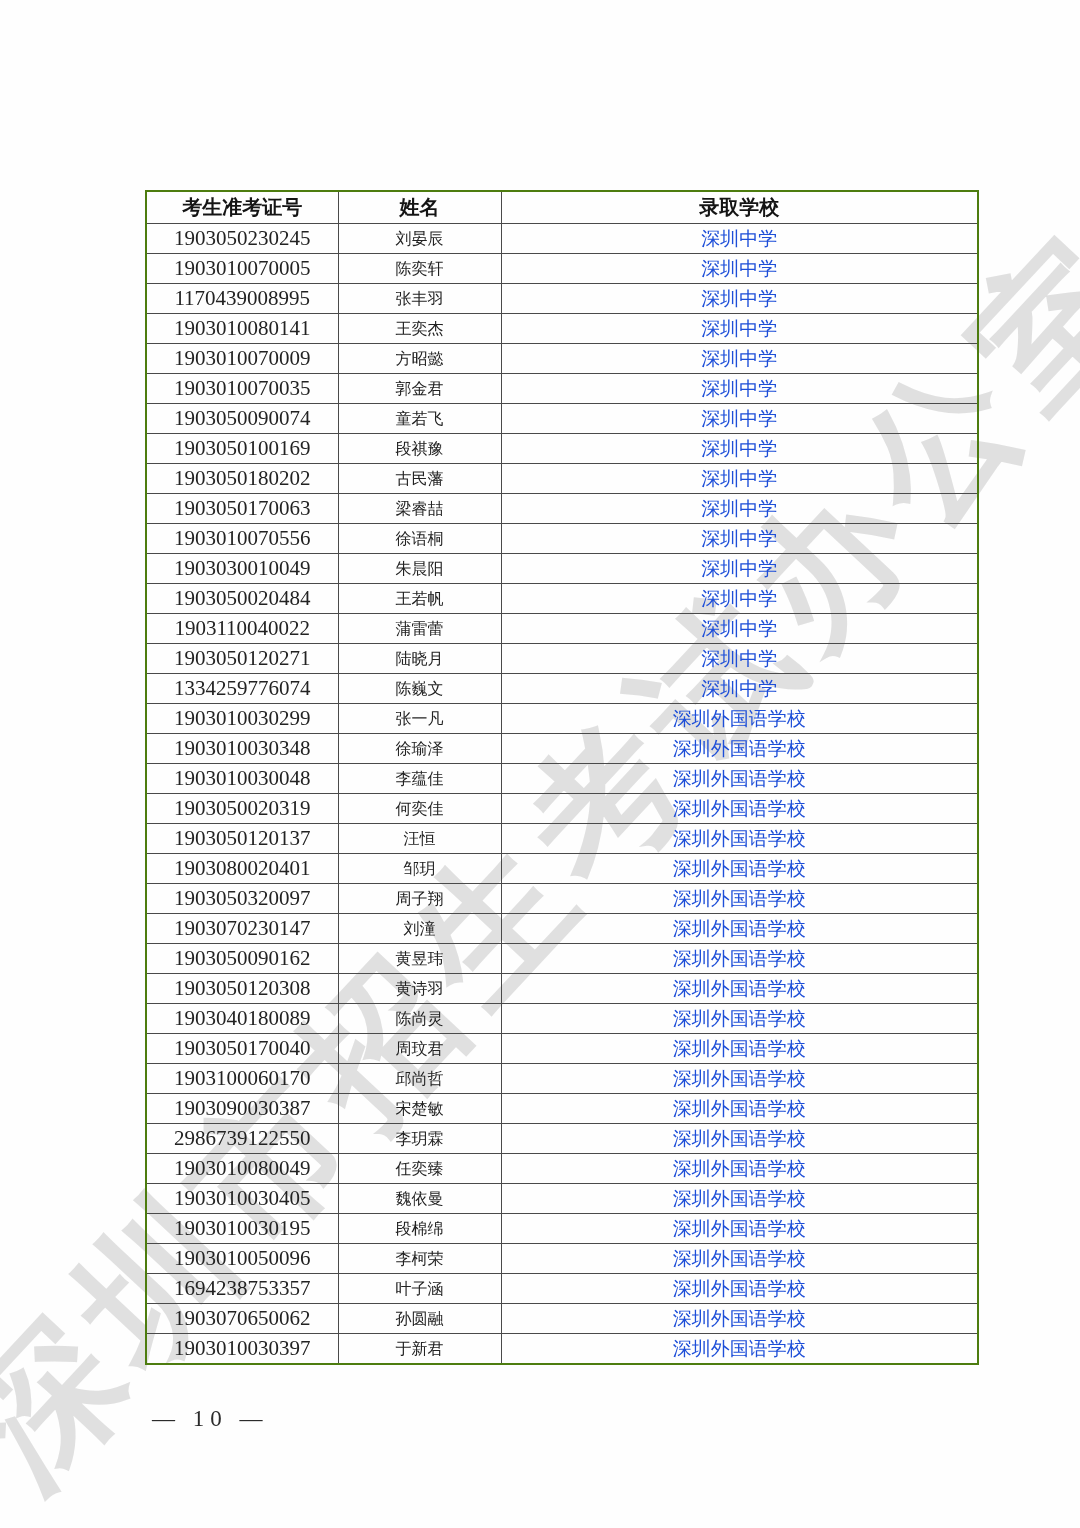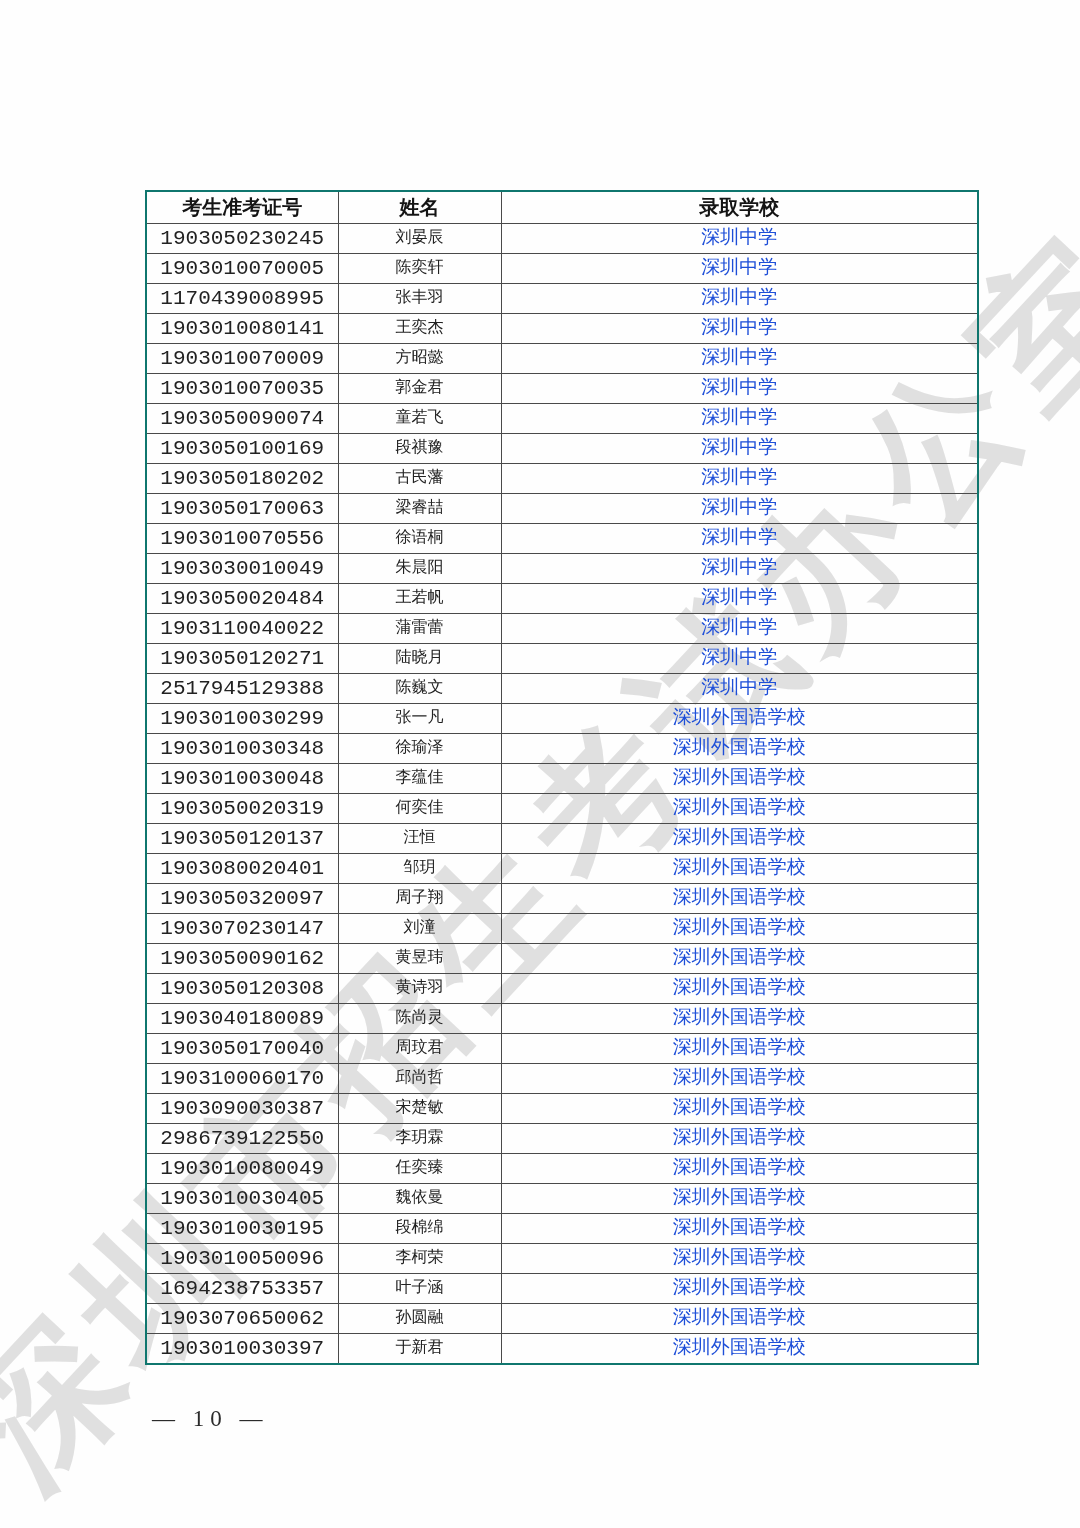--- a/index.html
+++ b/index.html
@@ -47,22 +47,21 @@
   table.admission th,
   table.admission td {
     border: 1px solid #4a4a4a;
     text-align: center;
     vertical-align: middle;
     padding: 0;
     overflow: hidden;
     white-space: nowrap;
   }
   table.admission {
-    border: 2px solid #0f766e;
-    font-family: Liberation Mono, monospace;
+    border: 2px solid #4d7c0f;
   }
   table.admission th {
     height: 31px;
     font-size: 20px;
     font-weight: bold;
     color: #141414;
   }
   table.admission td {
     height: 29px;
     line-height: 29px;
@@ -180,21 +179,21 @@
           <td class="cell-id">1903110040022</td>
           <td class="cell-name">蒲雷蕾</td>
           <td class="cell-school">深圳中学</td>
         </tr>
         <tr>
           <td class="cell-id">1903050120271</td>
           <td class="cell-name">陆晓月</td>
           <td class="cell-school">深圳中学</td>
         </tr>
         <tr>
-          <td class="cell-id">2517945129388</td>
+          <td class="cell-id">1334259776074</td>
           <td class="cell-name">陈巍文</td>
           <td class="cell-school">深圳中学</td>
         </tr>
         <tr>
           <td class="cell-id">1903010030299</td>
           <td class="cell-name">张一凡</td>
           <td class="cell-school">深圳外国语学校</td>
         </tr>
         <tr>
           <td class="cell-id">1903010030348</td>

